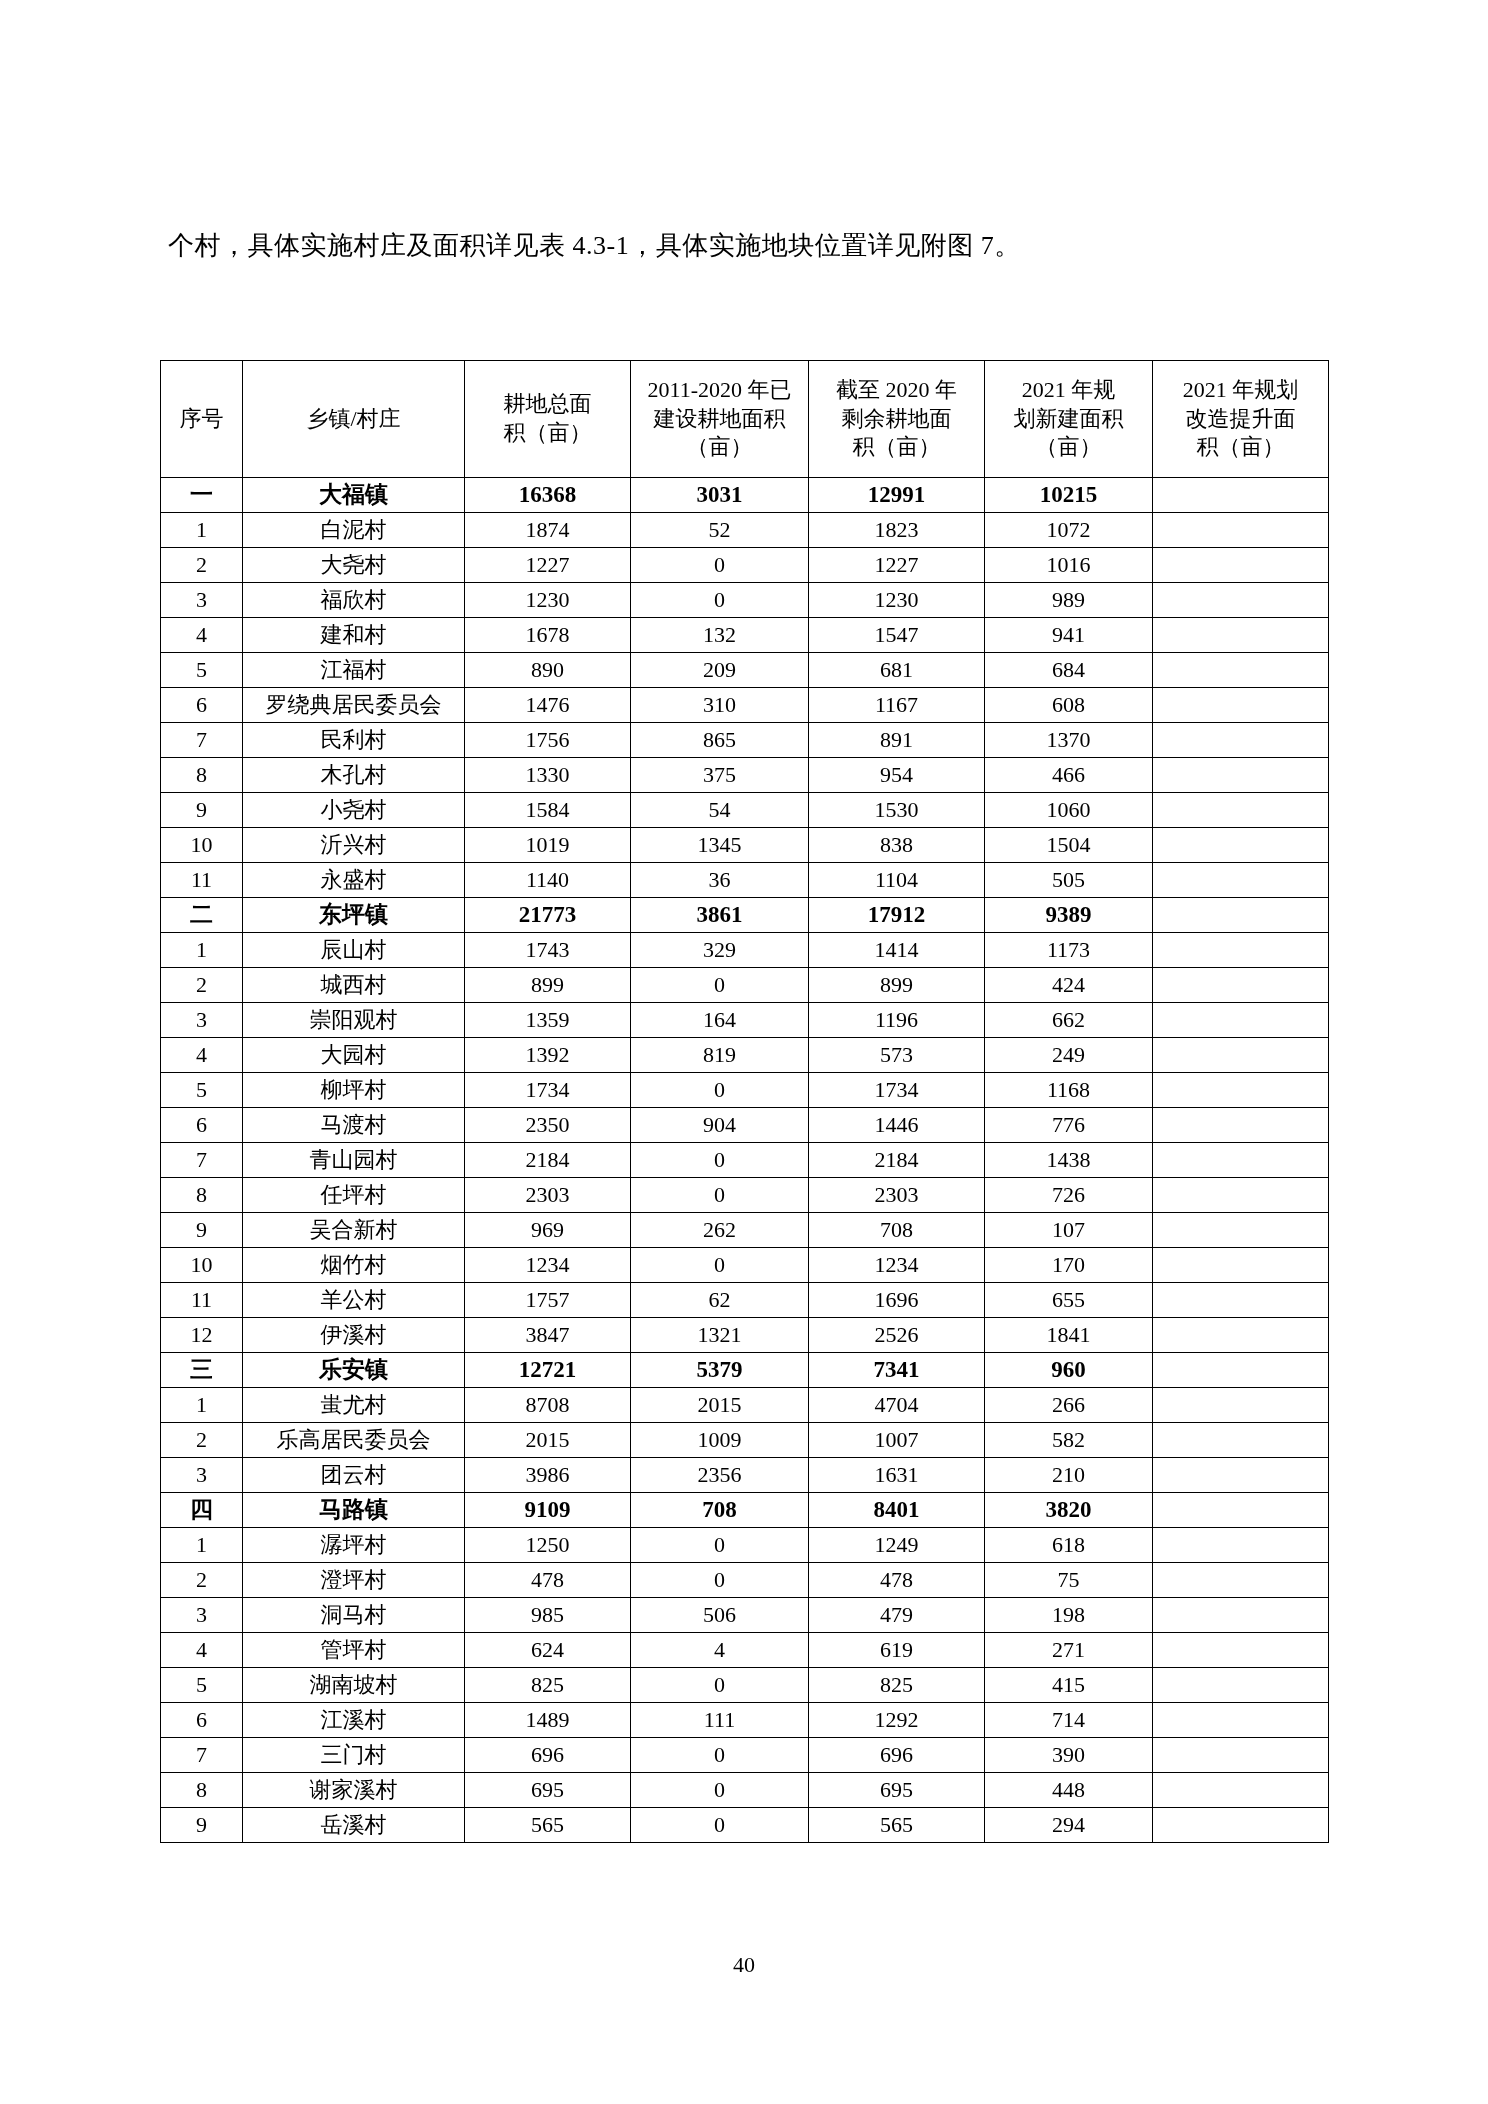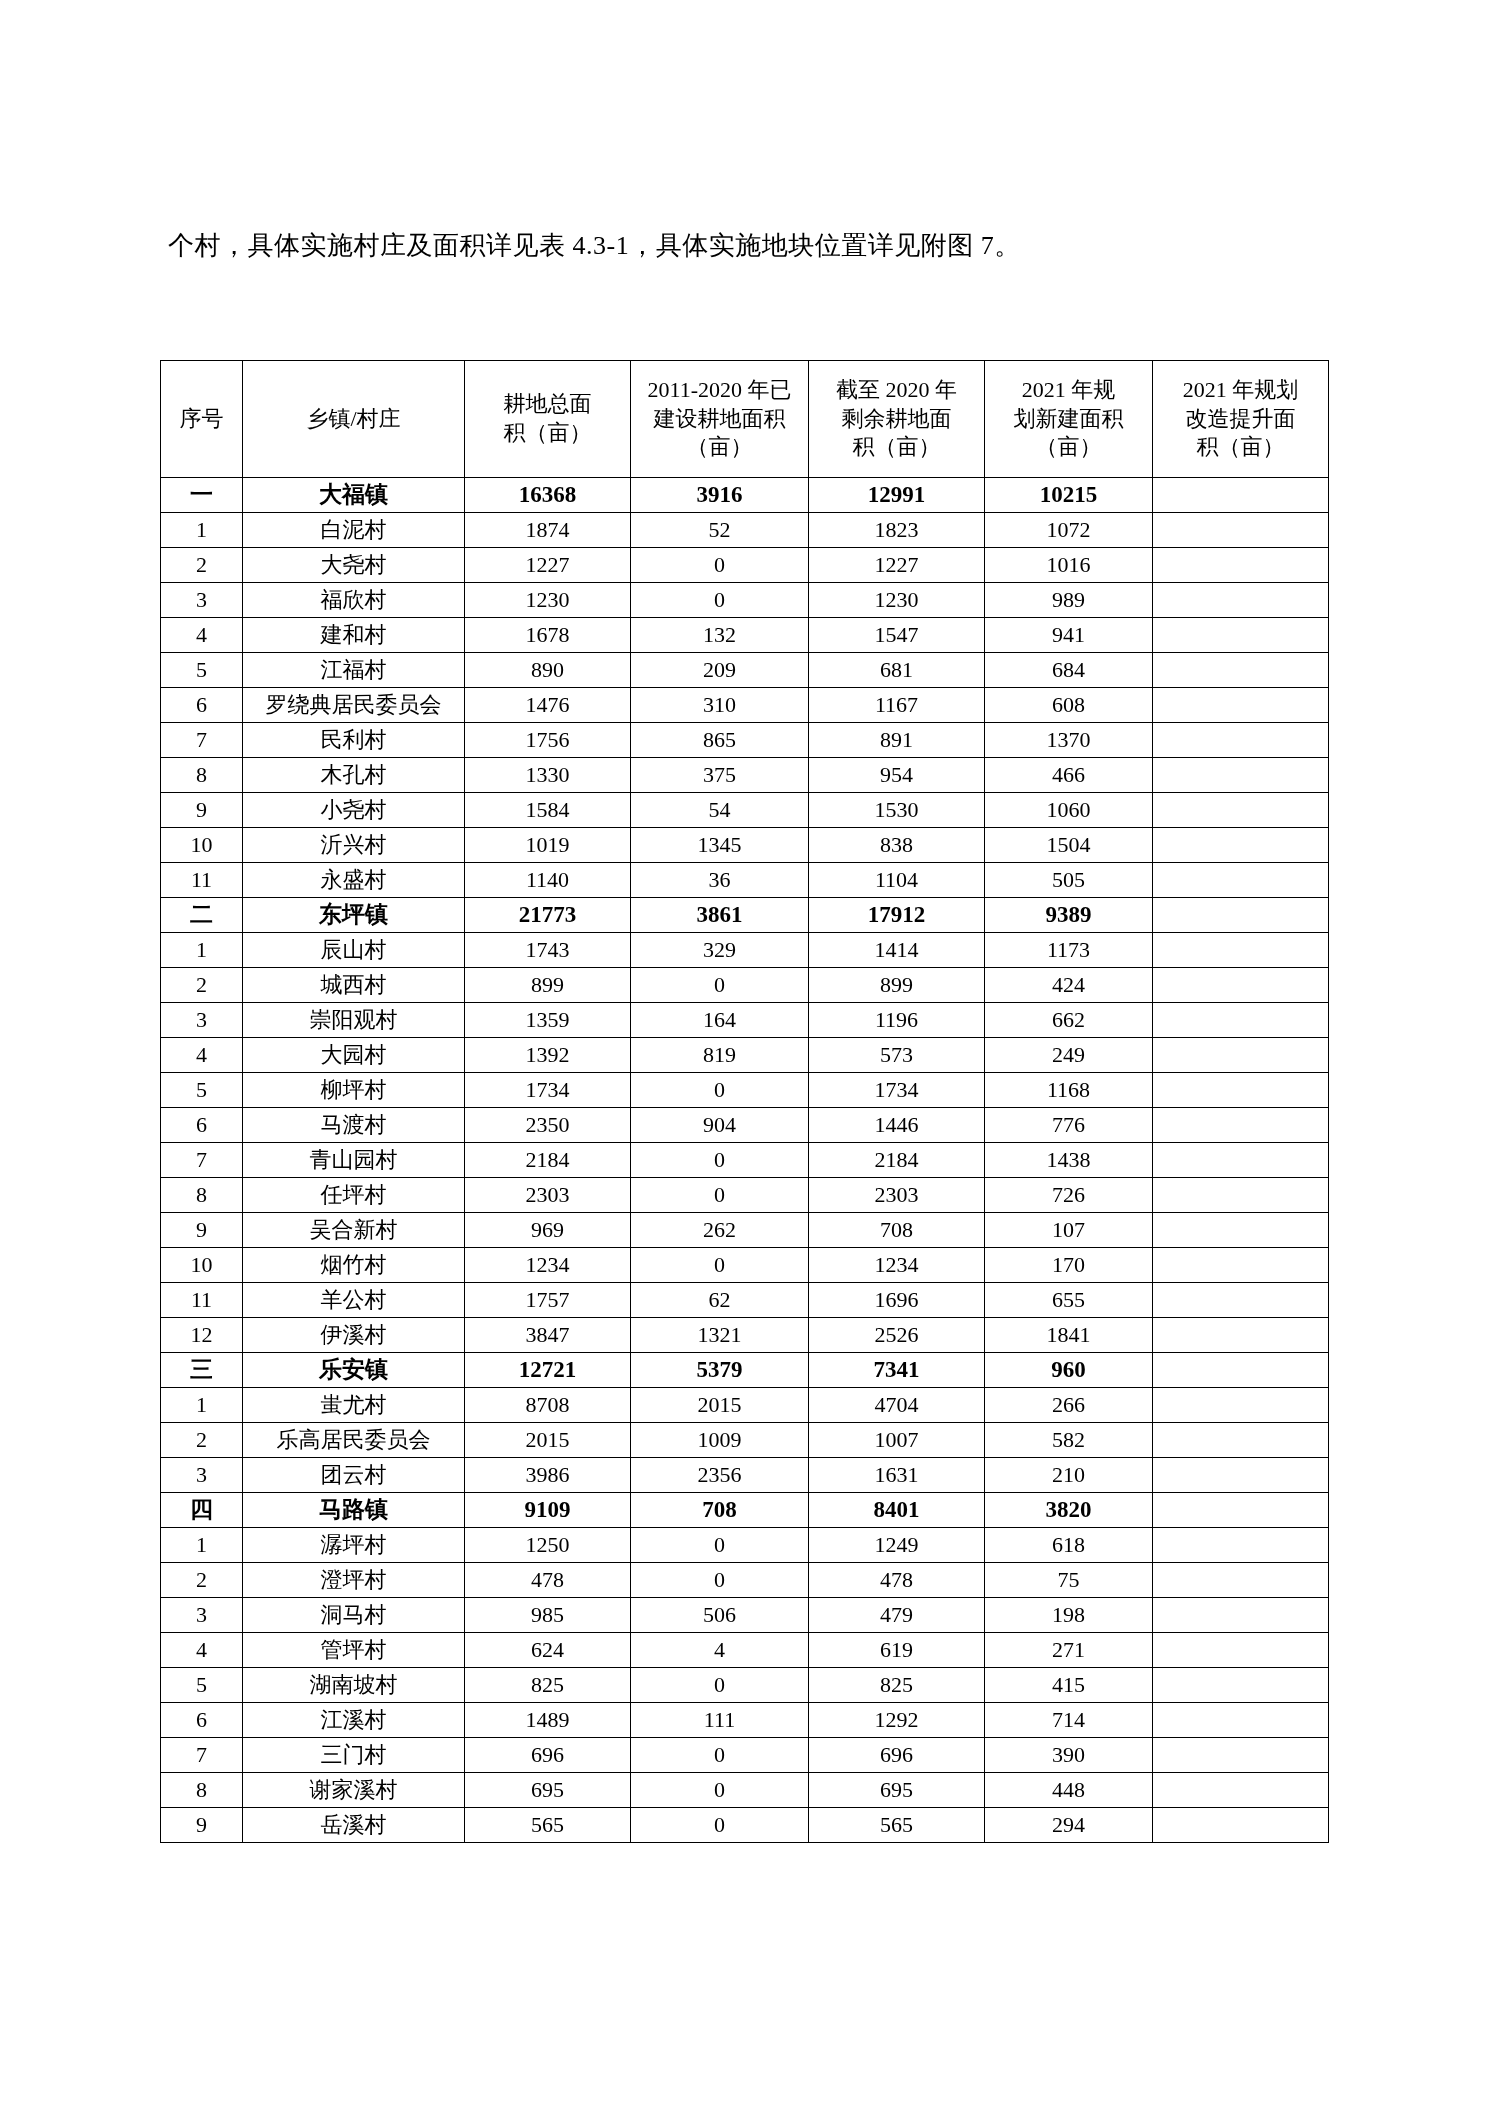--- a/index.html
+++ b/index.html
@@ -137,21 +137,21 @@
               <span class="hdr-line">改造提升面</span>
               <span class="hdr-line">积（亩）</span>
             </td>
           </tr>
       </thead>
       <tbody id="tbody">
           <tr class="group">
             <td>一</td>
             <td>大福镇</td>
             <td>16368</td>
-            <td>3916</td>
+            <td>3031</td>
             <td>12991</td>
             <td>10215</td>
             <td></td>
           </tr>
           <tr>
             <td>1</td>
             <td>白泥村</td>
             <td>1874</td>
             <td>52</td>
             <td>1823</td>
@@ -488,14 +488,15 @@
             <td>565</td>
             <td>0</td>
             <td>565</td>
             <td>294</td>
             <td></td>
           </tr>
         </tbody>
     </table>
   </div>
 
+  <div class="page-num">40</div>
 
 </div>
 
 </body></html>

